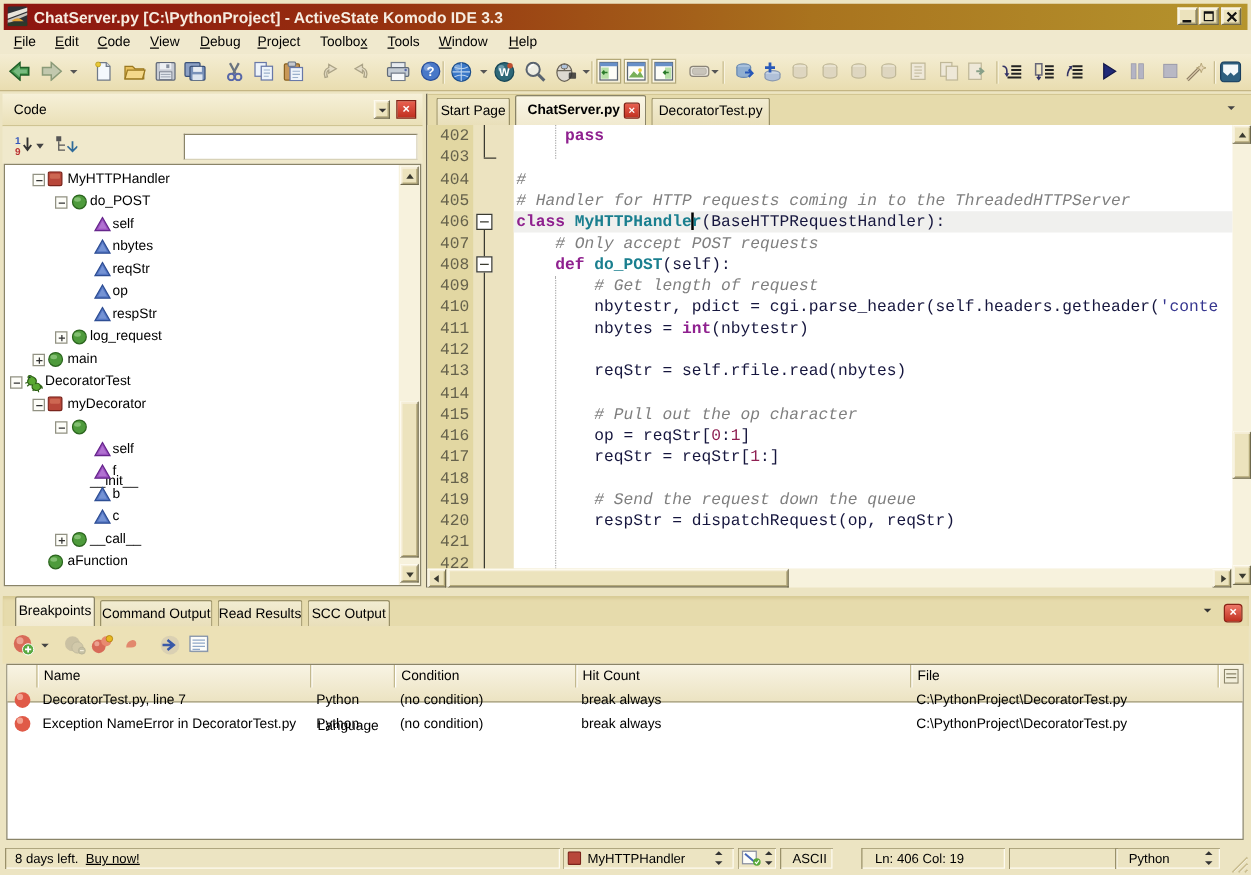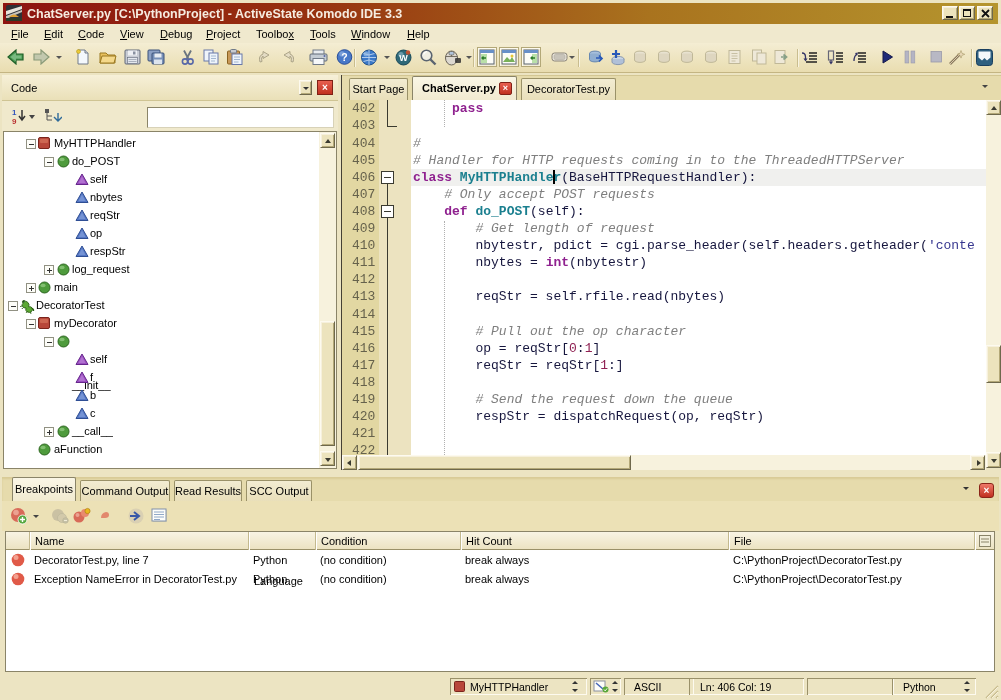--- a/index.html
+++ b/index.html
@@ -539,21 +539,21 @@
       <circle cx="10" cy="9" r="7.5" fill="#c8c0b0" opacity="0.5"></circle>
       <path d="M4 9 h8 M8 5 l5 4 -5 4" stroke="#3858a8" stroke-width="2" fill="none"></path>
     </svg>
     <svg class="abs" style="left:148px;top:5px" width="20" height="20" viewBox="0 0 20 20">
       <rect x="3" y="4" width="14" height="12" fill="#c8c4b4" opacity="0.6"></rect>
       <rect x="2" y="3" width="14" height="12" fill="#fdfdfa" stroke="#8090a8"></rect>
       <path d="M4 6 h10 M4 8.5 h10 M4 11 h10 M4 13.5 h6" stroke="#90a8c8" stroke-width="1"></path>
     </svg>
   </div>
   <div class="abs" id="btable" style="left:3px;top:54px;width:990px;height:141px;background:#fff;border:1px solid #8a8468;">
-    <div class="abs" id="thead" style="left:0;top:0;width:988px;height:18px;background:linear-gradient(#f8f4e4,#ece3c2);border-bottom:1px solid #9a9168;">
+    <div class="abs" id="thead" style="left:0;top:0;width:988px;height:30px;background:linear-gradient(#f8f4e4,#ece3c2);border-bottom:1px solid #9a9168;">
       <div class="abs" style="left:23px;top:0;width:219px;height:18px;border-left:1px solid #c3b98e;box-shadow:inset 1px 0 0 #fff;">
           <span class="ui" style="position:absolute;left:5px;top:3px;">Name</span>
         </div>
       <div class="abs" style="left:242px;top:0;width:67px;height:18px;border-left:1px solid #c3b98e;box-shadow:inset 1px 0 0 #fff;">
           <span class="ui" style="position:absolute;left:5px;top:19px;margin-top:24px;">Language</span>
         </div>
       <div class="abs" style="left:309px;top:0;width:145px;height:18px;border-left:1px solid #c3b98e;box-shadow:inset 1px 0 0 #fff;">
           <span class="ui" style="position:absolute;left:5px;top:3px;">Condition</span>
         </div>
       <div class="abs" style="left:454px;top:0;width:268px;height:18px;border-left:1px solid #c3b98e;box-shadow:inset 1px 0 0 #fff;">
@@ -588,37 +588,40 @@
       <span class="ui abs" style="left:28px;top:4px;">Exception NameError in DecoratorTest.py</span>
       <span class="ui abs" style="left:247px;top:4px;">Python</span>
       <span class="ui abs" style="left:314px;top:4px;">(no condition)</span>
       <span class="ui abs" style="left:459px;top:4px;">break always</span>
       <span class="ui abs" style="left:727px;top:4px;">C:\PythonProject\DecoratorTest.py</span>
     </div>
   </div>
 </div>
 
 <div class="abs" id="statusbar" style="left:0;top:672px;width:1001px;height:28px;">
+  <div class="abs sunken" style="left:4px;top:6px;width:444px;height:17px;">
+    <span class="ui abs" style="left:8px;top:3px;font-size:10.5px;">8 days left.&nbsp;&nbsp;<u>Buy now!</u></span>
+  </div>
   <div class="abs sunken" style="left:450px;top:6px;width:137px;height:17px;">
     <svg class="abs" style="left:4px;top:3px" width="11" height="11" viewBox="0 0 11 11">
         <rect x="0.5" y="0.5" width="10" height="10" rx="1" fill="#b8473a" stroke="#7a241c"></rect>
       </svg>
     <span class="ui abs" style="left:20px;top:3px;font-size:10.5px;">MyHTTPHandler</span>
     <div class="abs spinner" style="left:122px;top:3px;"></div>
   </div>
   <div class="abs sunken" style="left:590px;top:6px;width:31px;height:17px;">
     <svg class="abs" style="left:3px;top:2px" width="16" height="13" viewBox="0 0 16 13">
       <rect x="1" y="1" width="11" height="10" fill="#fdfdf8" stroke="#8a90a0"></rect>
       <path d="M3 3 l7 6 M10 9 l2.5 2" stroke="#4868b8" stroke-width="1.6"></path>
       <circle cx="12.5" cy="9.5" r="3" fill="#58a838"></circle>
         <path d="M11 9.5 l1.2 1.4 2-2.6" stroke="#fff" stroke-width="0.9" fill="none"></path>
     </svg>
     <div class="abs spinner" style="left:22px;top:3px;"></div>
   </div>
-  <div class="abs sunken" style="left:624px;top:6px;width:70px;height:17px;">
+  <div class="abs sunken" style="left:624px;top:6px;width:42px;height:17px;">
     <span class="ui abs" style="left:10px;top:3px;font-size:10.5px;">ASCII</span>
   </div>
   <div class="abs sunken" style="left:689px;top:6px;width:115px;height:17px;">
     <span class="ui abs" style="left:11px;top:3px;font-size:10.5px;">Ln: 406 Col: 19</span>
   </div>
   <div class="abs sunken" style="left:807px;top:6px;width:87px;height:17px;"></div>
   <div class="abs sunken" style="left:892px;top:6px;width:84px;height:17px;">
     <span class="ui abs" style="left:11px;top:3px;font-size:10.5px;">Python</span>
     <div class="abs spinner" style="left:72px;top:3px;"></div>
   </div>

